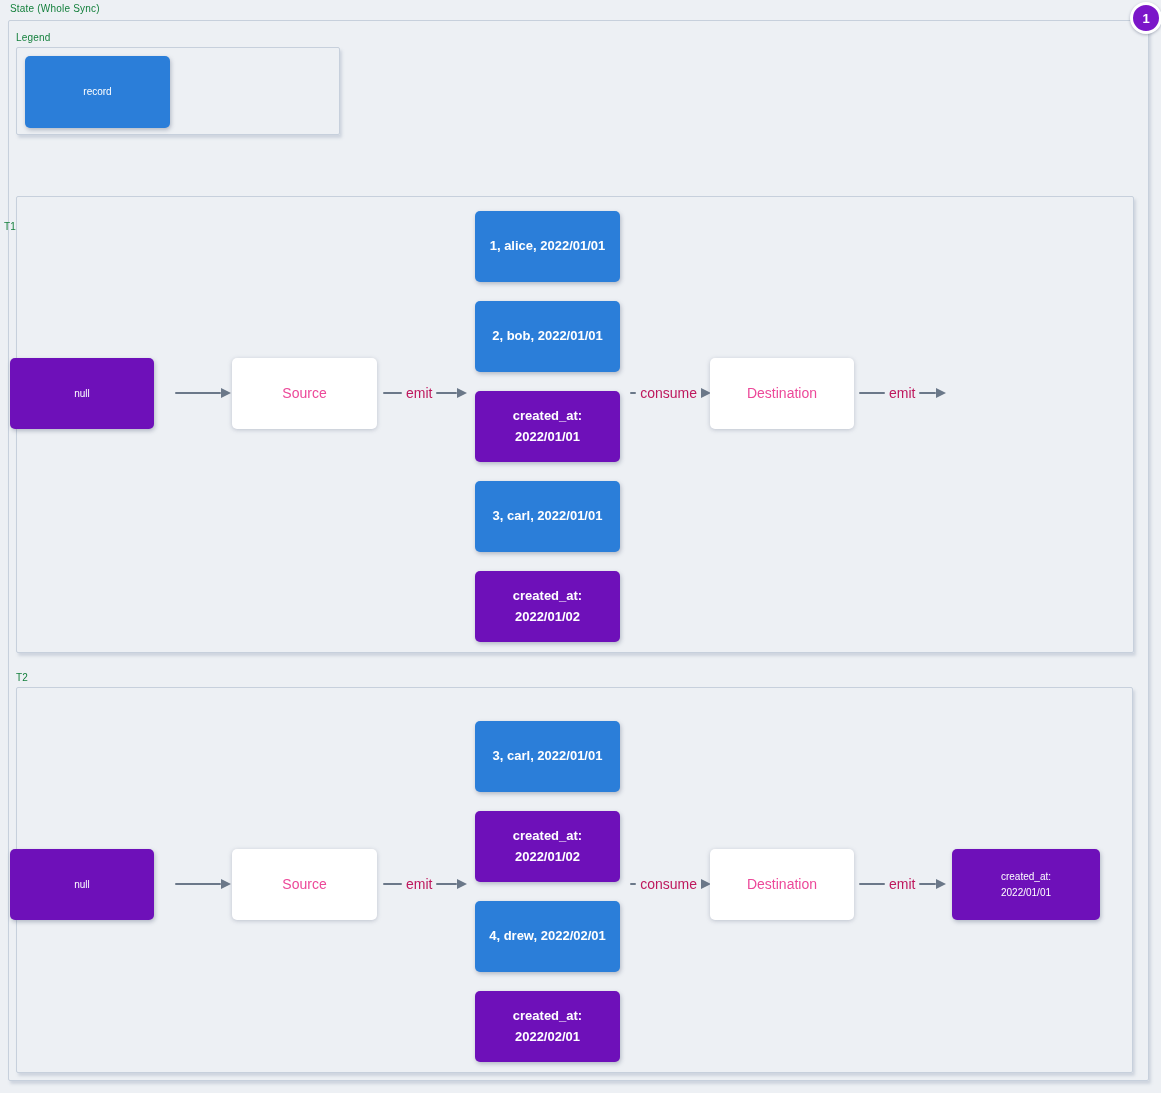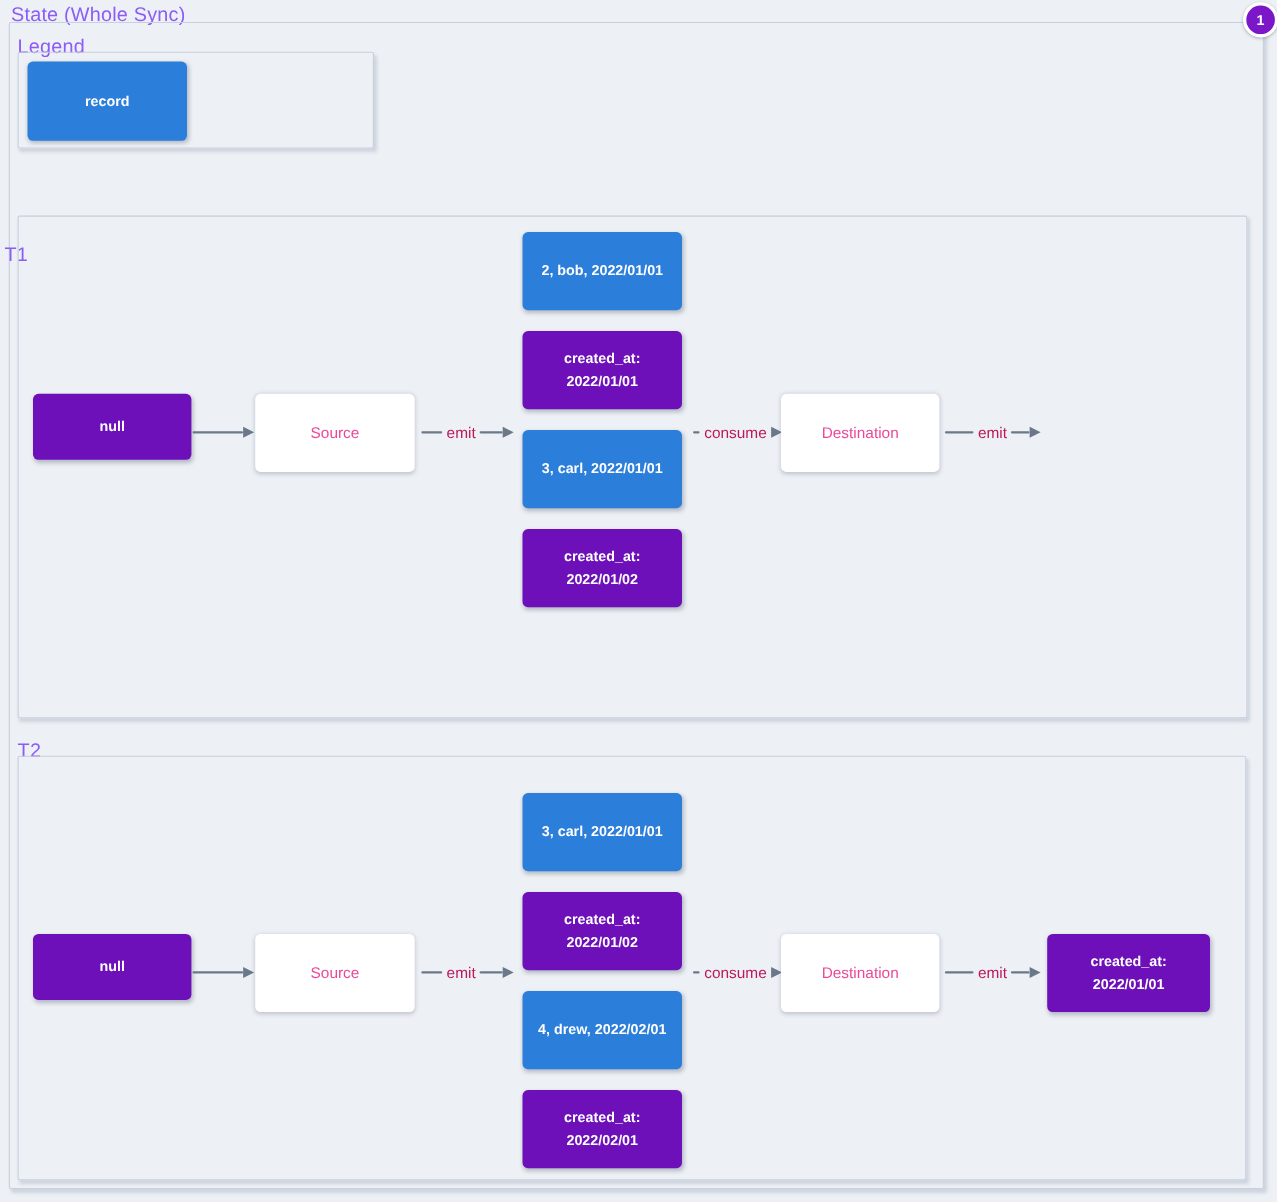--- a/index.html
+++ b/index.html
@@ -9,61 +9,61 @@
   #canvas {
     position: relative;
     width: 1161px;
     height: 1093px;
     overflow: hidden;
     background: var(--background, #edf0f4);
   }
 
   .group-label {
     position: absolute;
-    font-size: 18px;
+    font-size: 10px;
     font-weight: 500;
-    color: #8b5cf6;
+    color: #15803d;
     letter-spacing: .2px;
   }
 
   .group-box {
     position: absolute;
     border: 1px solid #c7d0dc;
     border-radius: 2px;
     box-shadow: 2px 3px 3px rgba(168, 180, 198, .45);
     background: transparent;
   }
 
   .node {
     position: absolute;
     display: flex;
     align-items: center;
     justify-content: center;
     text-align: center;
     border-radius: 5px;
-    font-size: 13px;
-    font-weight: 700;
+    font-size: 10px;
+    font-weight: 400;
     color: #ffffff;
     box-shadow: 1px 2px 4px rgba(70, 80, 110, .35);
     white-space: pre-line;
     line-height: 1.6;
     padding: 4px 8px;
   }
   .record { background: var(--record, #2b7ed9); }
   .state  { background: var(--state,  #6e10b9); }
   .white-node {
     background: #ffffff;
     color: #ec4899;
     font-weight: 500;
     font-size: 14px;
     box-shadow: 0 1px 4px rgba(100, 110, 135, .35);
   }
 
   
-  .null-node   { left: 30px;  width: 144px; height: 60px; }
+  .null-node   { left: 10px;  width: 144px; height: 71px; }
   .source-node { left: 232px; width: 145px; height: 71px; }
   .dest-node   { left: 710px; width: 144px; height: 71px; }
   .out-node    { left: 952px; width: 148px; height: 71px; }
   .row-s0 { top: 358px; }
   .row-s1 { top: 849px; }
 
   .stack { position: absolute; left: 475px; width: 145px; }
   .stack-s0 { top: 211px; }
   .stack-s1 { top: 721px; }
   .stack .stack-node {
@@ -175,20 +175,21 @@
   <div class="node white-node source-node row-s0">Source</div>
 
   <div class="edge edge-emit-src edge-top-s0">
     <i class="line w19"></i>
     <span class="edge-label">emit</span>
     <i class="line grow"></i>
     <i class="head"></i>
   </div>
 
   <div class="stack stack-s0">
+      <div class="stack-node record">1, alice, 2022/01/01</div>
       <div class="stack-node record">2, bob, 2022/01/01</div>
       <div class="stack-node state">created_at:
 2022/01/01</div>
       <div class="stack-node record">3, carl, 2022/01/01</div>
       <div class="stack-node state">created_at:
 2022/01/02</div>
     </div>
 
   <div class="edge edge-consume edge-top-s0">
     <i class="line w10"></i>

